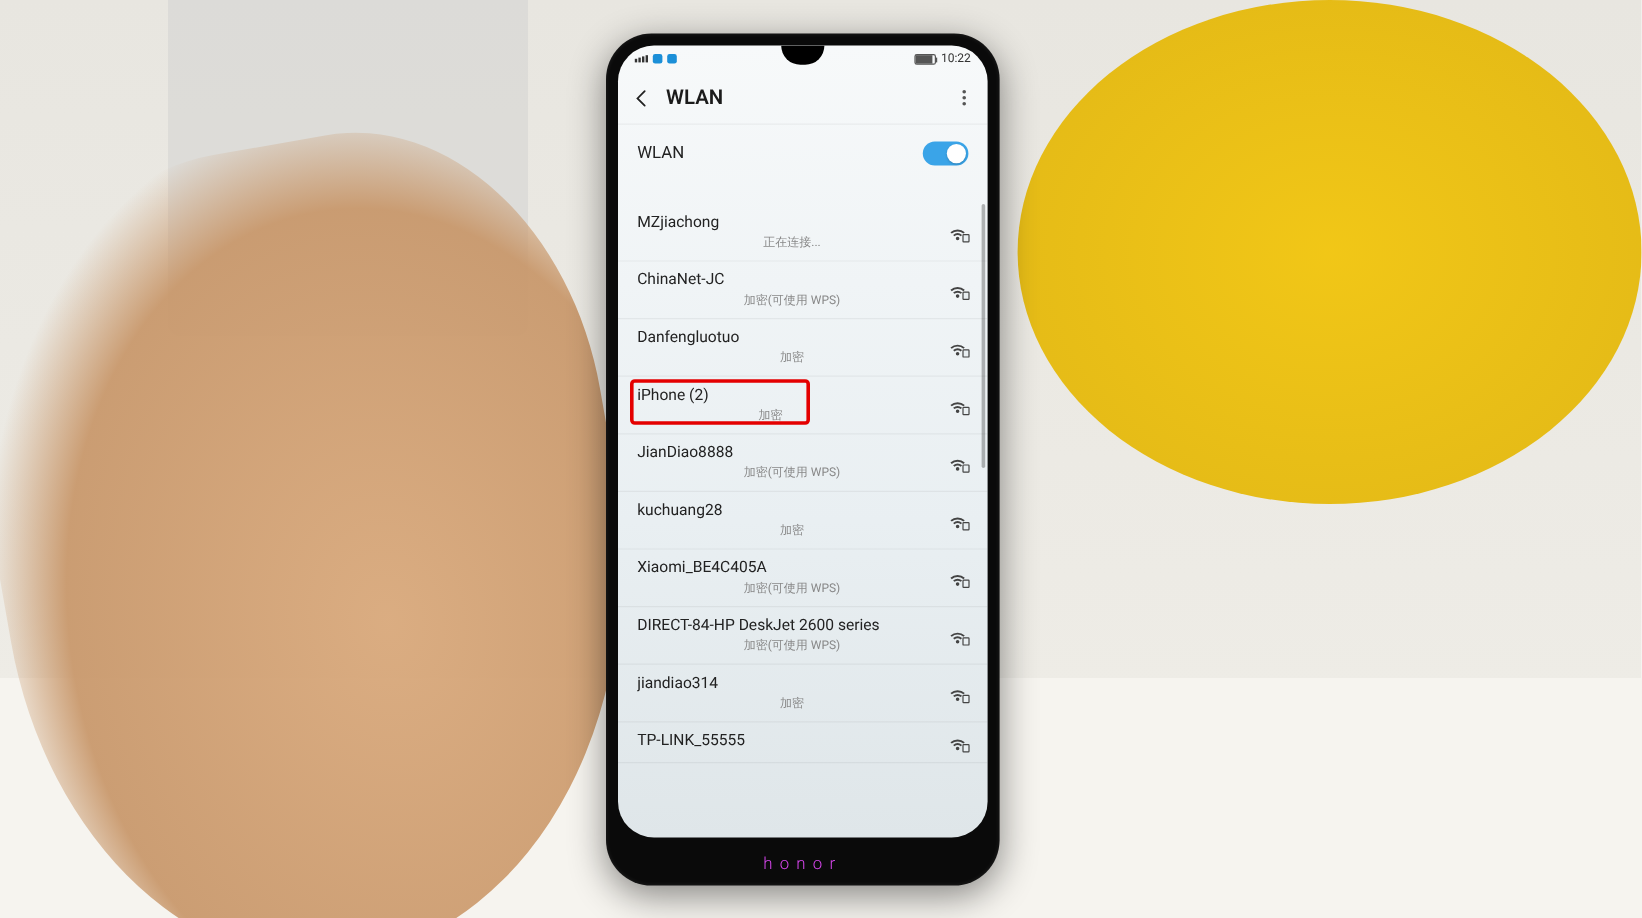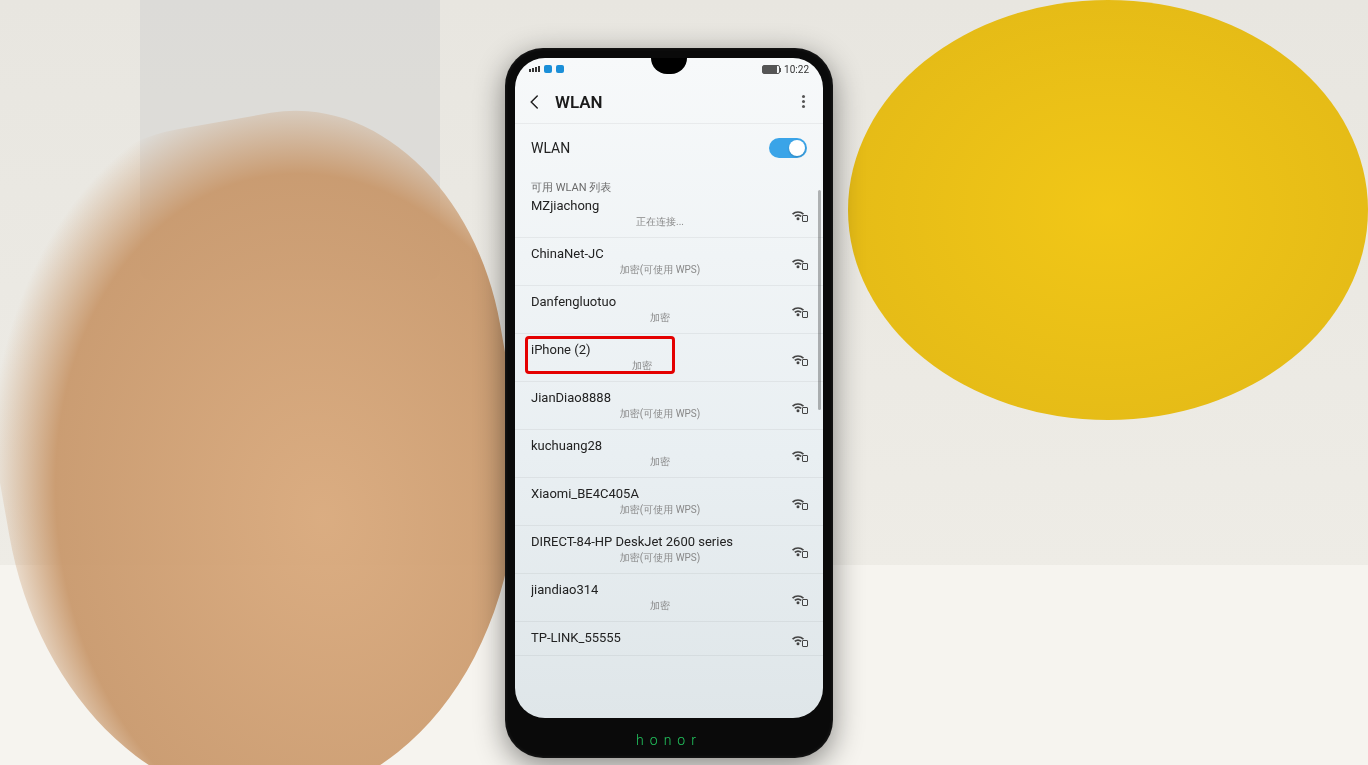--- a/index.html
+++ b/index.html
@@ -14,31 +14,31 @@
   
   .bg-left-stand { position:absolute; left:140px; top:0; width:300px; height:280px; background:#cfcfcf; border-radius:0 0 10px 10px; opacity:.45; }
   .bg-yellow { position:absolute; right:0; top:0; width:520px; height:420px; background:radial-gradient(#f2c300, #e0b200); border-radius:50%; opacity:.9; }
   .bg-table { position:absolute; left:0; bottom:0; width:100%; height:200px; background:#f6f4ef; }
   .hand { position:absolute; left:0; top:120px; width:520px; height:680px; background:radial-gradient(ellipse at 60% 60%, #d9a87a 0%, #c8976a 60%, transparent 75%); border-radius:50% 40% 60% 50%; transform:rotate(-10deg); opacity:.93; }
 
   
   .phone {
     position: absolute;
     left: 505px;
-    top: 48px;
+    top: 28px;
     width: 328px;
     height: 710px;
     background: #0a0a0a;
     border-radius: 38px;
     box-shadow: 0 8px 30px rgba(0,0,0,.45), inset 0 0 4px rgba(255,255,255,.1);
     padding: 10px;
   }
   .phone-brand {
     position:absolute; bottom:10px; left:0; right:0; text-align:center;
-    color:#22c55e; letter-spacing:6px; font-size:14px; font-weight:300;margin-top:35px;
+    color:#d946ef; letter-spacing:6px; font-size:14px; font-weight:300;margin-top:35px;
   }
   .screen {
     width: 100%;
     height: 660px;
     background: linear-gradient(180deg, #f7f9fa 0%, #e9eff2 60%, #dfe6e9 100%);
     border-radius: 30px;
     overflow: hidden;
     position: relative;
   }
   .notch {
@@ -160,21 +160,20 @@
       </div>
     </div>
 
     <div class="toggle-row">
       <div class="toggle-label">WLAN</div>
       <div class="toggle">
         <div class="knob"></div>
       </div>
     </div>
 
-    <div class="section-label">可用 WLAN 列表</div>
 
     <div class="scroll-area">
       <div class="network-list" id="netlist">
           <div class="net-item">
             <div class="net-text">
               <div class="net-name">MZjiachong</div>
               <div class="net-sub">正在连接...</div>
             </div>
             <div class="wifi-icon"><svg viewBox="0 0 24 18">
                 <path d="M12 16a2 2 0 100-4 2 2 0 000 4zm-5-6a8 8 0 0110 0l-1.5 1.5a6 6 0 00-7 0L7 10zm-3-3a12 12 0 0116 0l-1.5 1.5a10 10 0 00-13 0L4 7z" fill="#444"></path>

